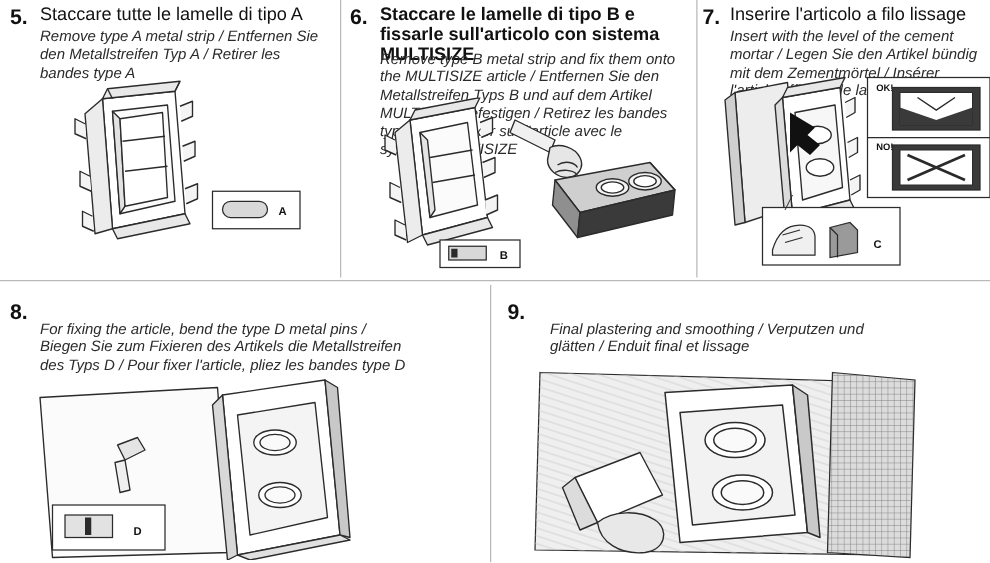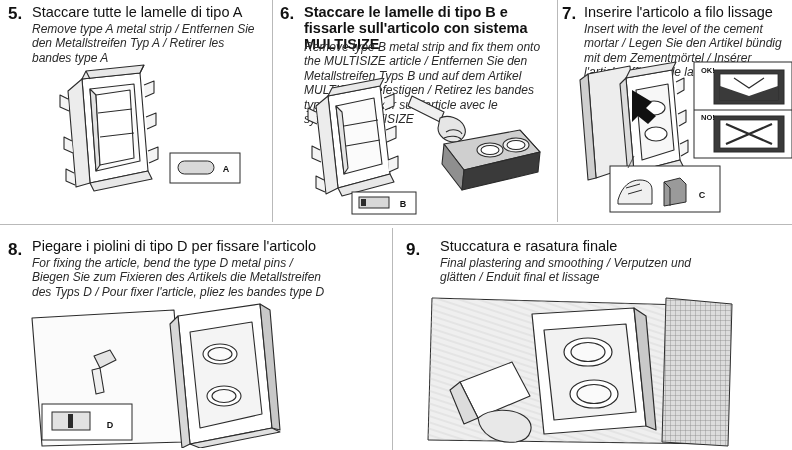--- a/index.html
+++ b/index.html
@@ -252,21 +252,20 @@
         
         
       </div>
     </div>
   </div>
 
   <div class="divider" style="left:0;top:224px;width:792px;"></div>
 
   <div class="step" style="left:0;top:228px;width:390px;height:222px;">
     <div class="step-num" style="left:8px;top:12px;">8.</div>
-    <div class="step-title" style="left:32px;top:10px;width:330px;">Piegare i piolini di tipo D per fissare l'articolo</div>
     <div class="step-sub" style="left:32px;top:28px;width:300px;font-style:italic;">For fixing the article, bend the type D metal pins / Biegen Sie zum Fixieren des Artikels die Metallstreifen des Typs D / Pour fixer l'article, pliez les bandes type D</div>
 
     <div class="art" style="left:24px;top:72px;">
       <svg width="350" height="148" viewBox="0 0 350 148">
         <g fill="none" stroke="#2b2b2b" stroke-width="1.1" stroke-linejoin="round">
 
           <path d="M8 18 L150 10 L160 142 L18 146 Z" fill="#fbfbfb"></path>
 
           <path d="M70 56 L86 50 L92 60 L76 68 Z" fill="#e4e4e4"></path>
           <path d="M76 68 L80 92 L72 94 L68 70 Z" fill="#f0f0f0"></path>
@@ -293,21 +292,20 @@
         </g>
       </svg>
       <div style="position:absolute;left:0;top:0;width:0;height:0;overflow:hidden;">D</div>
     </div>
   </div>
 
   <div class="vdivider" style="left:392px;top:228px;height:222px;"></div>
 
   <div class="step" style="left:396px;top:228px;width:396px;height:222px;">
     <div class="step-num" style="left:10px;top:12px;">9.</div>
-    <div class="step-title" style="left:44px;top:10px;width:320px;">Stuccatura e rasatura finale</div>
     <div class="step-sub" style="left:44px;top:28px;width:290px;">Final plastering and smoothing / Verputzen und glätten / Enduit final et lissage</div>
 
     <div class="art" style="left:24px;top:62px;">
       <svg width="360" height="158" viewBox="0 0 360 158">
         <defs>
           <pattern id="mesh" width="5" height="5" patternUnits="userSpaceOnUse">
             <path d="M0 0 L5 0 M0 0 L0 5" stroke="#5a5a5a" stroke-width="0.7" fill="none"></path>
           </pattern>
           <pattern id="wallgrain" width="6" height="6" patternUnits="userSpaceOnUse" patternTransform="rotate(18)">
             <path d="M0 3 L6 3" stroke="#cfcfcf" stroke-width="1" fill="none"></path>

